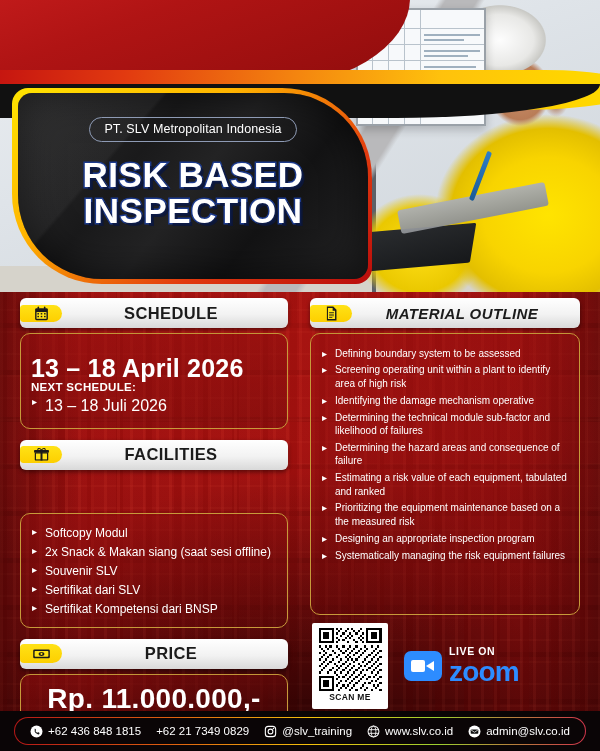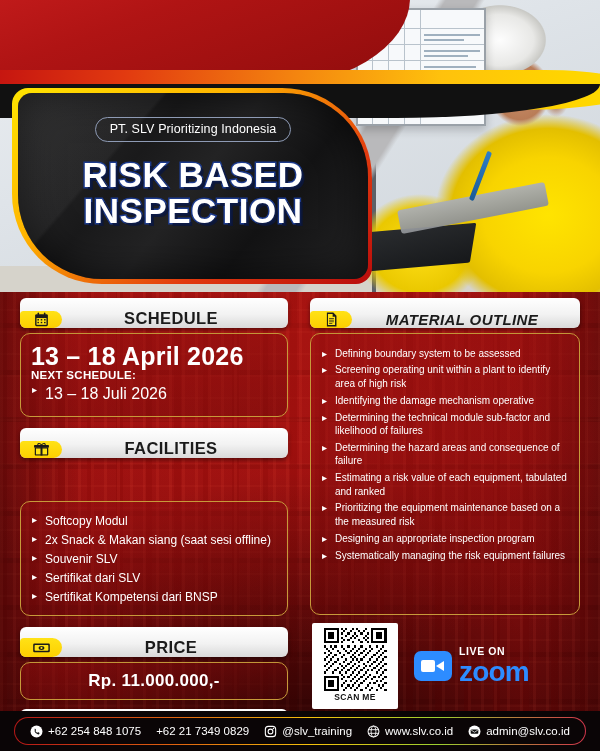--- a/index.html
+++ b/index.html
@@ -207,21 +207,21 @@
   .col-left {
     position: absolute; left: 20px; top: 298px; width: 268px; z-index: 5;
   }
   .col-right {
     position: absolute; left: 310px; top: 298px; width: 270px; z-index: 5;
   }
 
   
   .sec-head {
     position: relative; height: 30px;
-    display: flex; align-items: flex-end;
+    display: flex; align-items: center;
     border-radius: 6px;
     background: linear-gradient(180deg, #ffffff 0%, #f2f2f2 55%, #d9d9d9 100%);
     box-shadow: 0 2px 4px rgba(0,0,0,.45);
     overflow: hidden;
   }
   .sec-head .tab {
     width: 42px; flex: 0 0 42px;
     background: linear-gradient(180deg, #ffe216 0%, #fdcf00 100%);
     border-radius: 6px 14px 14px 6px;
     display: flex; align-items: center; justify-content: center;
@@ -241,21 +241,21 @@
     border-radius: 10px;
     background: linear-gradient(170deg, rgba(150,15,15,.50), rgba(90,6,6,.35));
     padding: 9px 10px 10px 10px;
     color: #ffffff;
   }
   .sec-body.tight { padding: 8px 10px 9px 10px; margin-top: 43px; }
   .sec-body.centered { text-align: center; padding: 8px 10px; }
 
   .big-date {
     font-size: 25px; font-weight: bold; color: #ffffff;
-    letter-spacing: .2px; line-height: 1.05;
+    letter-spacing: .2px; line-height: 1.05; margin-top: 12px;
   }
   .next-label {
     font-size: 11.5px; font-weight: bold; letter-spacing: .3px;
   }
   ul.bullets { list-style: none; margin: 2px 0 0 0; padding: 0; }
   ul.bullets li {
     position: relative;
     padding-left: 14px;
     font-size: 16px;
     line-height: 1.42;
@@ -263,36 +263,36 @@
   }
   ul.bullets li::before {
     content: "\25B8";
     position: absolute; left: 1px; top: 0;
     color: #ffffff; font-size: 10px;
   }
   ul.bullets.mat li { font-size: 10px; line-height: 1.34; margin-top: 3.5px; }
   ul.bullets.fac li { font-size: 12px; line-height: 1.5; margin-top: 1px; }
 
   .price-value {
-    font-size: 17px; font-weight: bold; letter-spacing: .3px;
+    font-size: 28px; font-weight: bold; letter-spacing: .3px;
   }
   .venue-value {
     font-size: 19px; font-weight: bold; letter-spacing: .2px;
   }
 
   .sp { height: 11px; }
   .sp-sm { height: 9px; }
 
   
   .promo-row {
     position: absolute; left: 312px; top: 620px; width: 280px; height: 92px;
     display: flex; align-items: center; gap: 16px; z-index: 6;
   }
   .qr-card {
-    width: 86px; height: 86px; background: #ffffff;
+    width: 76px; height: 86px; background: #ffffff;
     padding: 5px 5px 0 5px;
     display: flex; flex-direction: column; align-items: center;
     border-radius: 2px;
   }
   .qr-img { width: 66px; height: 63px; }
   .qr-caption {
     font-size: 8.5px; font-weight: bold; color: #111;
     letter-spacing: .3px; margin-top: 1px;
   }
   .zoom-block { display: flex; align-items: center; gap: 7px; }
@@ -382,21 +382,21 @@
   <div class="red-band"></div>
   <div class="black-band"></div>
   <div class="flame-band"></div>
   <div class="flame-black"></div>
 
 
   <div class="hero-outer">
     <div class="hero-glow"></div>
     <div class="hero-card">
       <div class="hero-inner">
-        <div class="company-pill">PT. SLV Prioritizing Indonesia</div>
+        <div class="company-pill">PT. SLV Metropolitan Indonesia</div>
         <div class="hero-title">
           <span>RISK BASED</span>
           <span class="l2">INSPECTION</span>
         </div>
       </div>
     </div>
   </div>
 
   <div class="col-left">
 
@@ -746,21 +746,21 @@
   </div>
 
   <div class="footer-wrap">
     <div class="footer-bar">
 
       <div class="fitem">
         <svg class="fico" viewBox="0 0 24 24">
           <circle cx="12" cy="12" r="11" fill="#fff"></circle>
           <path d="M8.4 7.2c.5-.5 1.2-.4 1.6.2l1 1.5c.3.5.2 1-.2 1.3l-.6.5c-.1.6.5 1.7 1.2 2.4.7.7 1.8 1.3 2.4 1.2l.5-.6c.3-.4.8-.5 1.3-.2l1.5 1c.6.4.7 1.1.2 1.6l-.8.8c-.9.9-2.6.6-4.6-1s-3.5-3.7-3.4-4.9c0-.5.2-.9.5-1.2z" fill="#111"></path>
         </svg>
-        <span class="ftxt">+62 254 848 1075</span>
+        <span class="ftxt">+62 436 848 1815</span>
       </div>
 
       <div class="fitem">
         <span class="ftxt">+62 21 7349 0829</span>
       </div>
 
       <div class="fitem">
         <svg class="fico" viewBox="0 0 24 24">
           <rect x="2.5" y="2.5" width="19" height="19" rx="5.5" fill="none" stroke="#fff" stroke-width="2"></rect>
           <circle cx="12" cy="12" r="4.4" fill="none" stroke="#fff" stroke-width="2"></circle>

